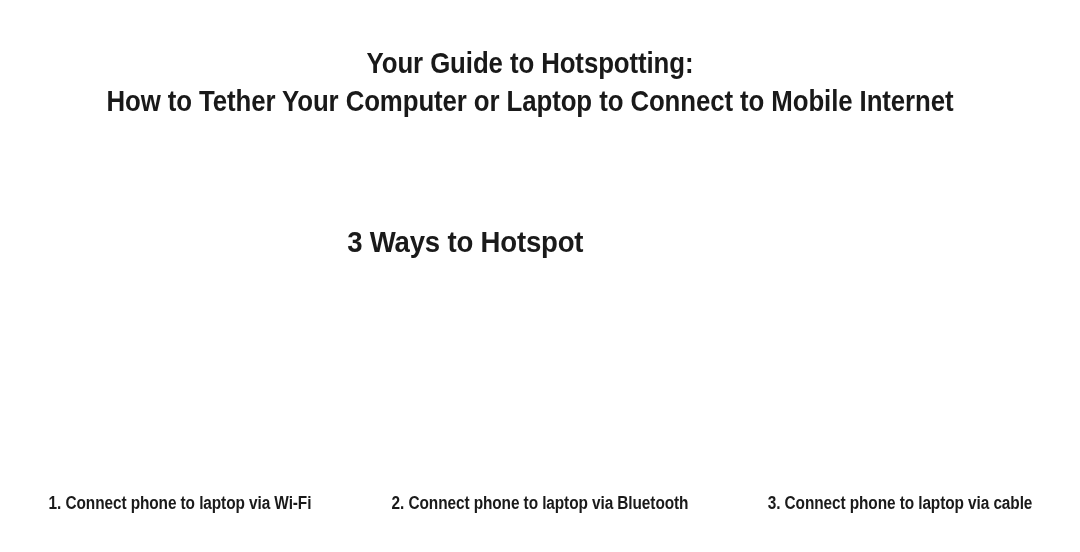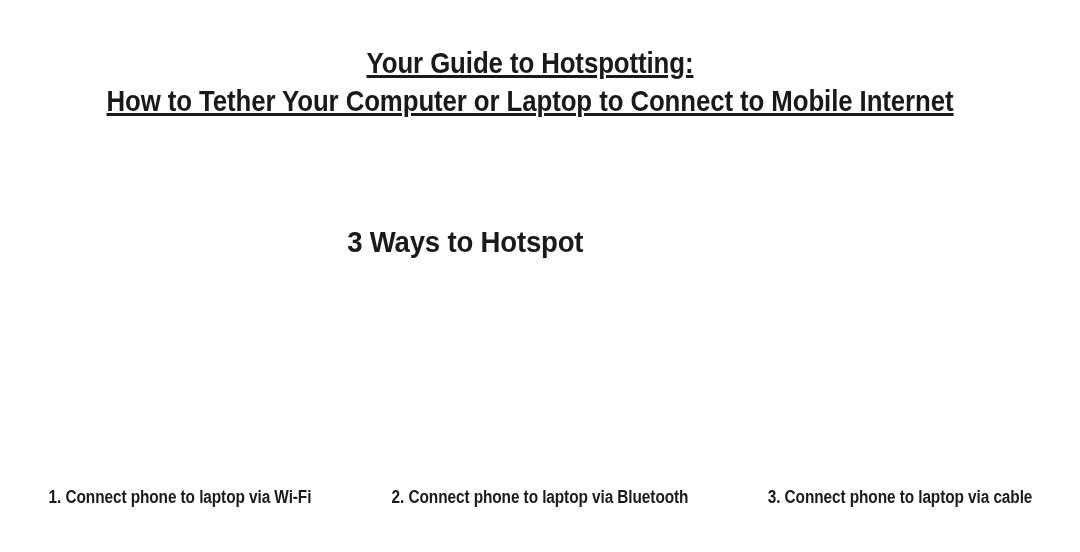--- a/index.html
+++ b/index.html
@@ -23,21 +23,20 @@
     background: #ffffff;
   }
 
   
   .title-block {
     position: absolute;
     top: 44px;
     left: 0;
     width: 1060px;
     text-align: center;
-    text-decoration: underline;
   }
   .title-line {
     display: block;
     font-family: "Liberation Sans Narrow", "Liberation Sans", "DejaVu Sans", sans-serif;
     font-weight: 700;
     color: #191919;
     letter-spacing: -0.1px;
     white-space: nowrap;
   }
   .title-line-1 {
@@ -89,21 +88,21 @@
 
   
   .caption-row {
     position: absolute;
     top: 486px;
     left: 0;
     width: 1080px;
     height: 28px;
     display: flex;
     justify-content: space-between;
-    align-items: flex-start;
+    align-items: flex-end;
   }
   .caption {
     width: 360px;
     text-align: center;
     font-family: "Liberation Sans Narrow", "Liberation Sans", "DejaVu Sans", sans-serif;
     font-weight: 700;
     font-size: 17.5px;
     line-height: 22px;
     color: #1a1a1a;
     letter-spacing: -0.1px;

